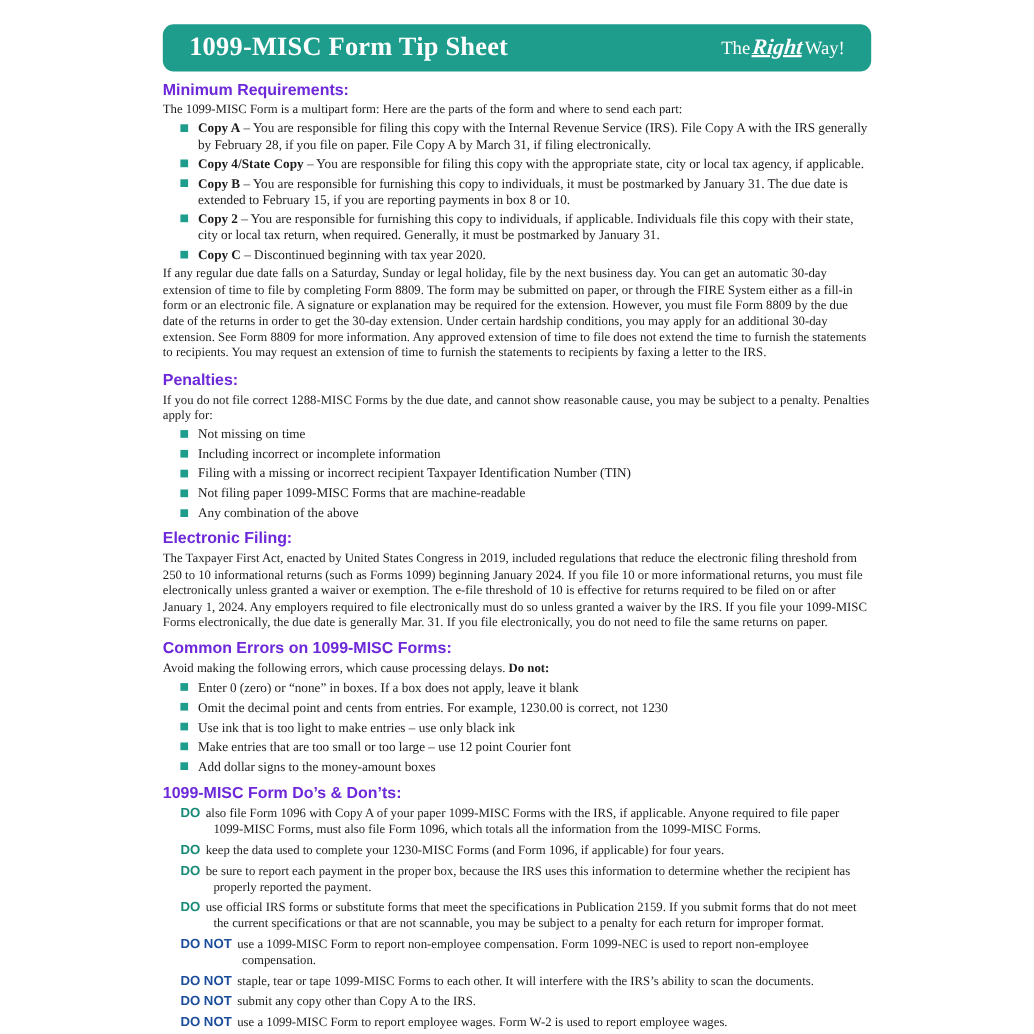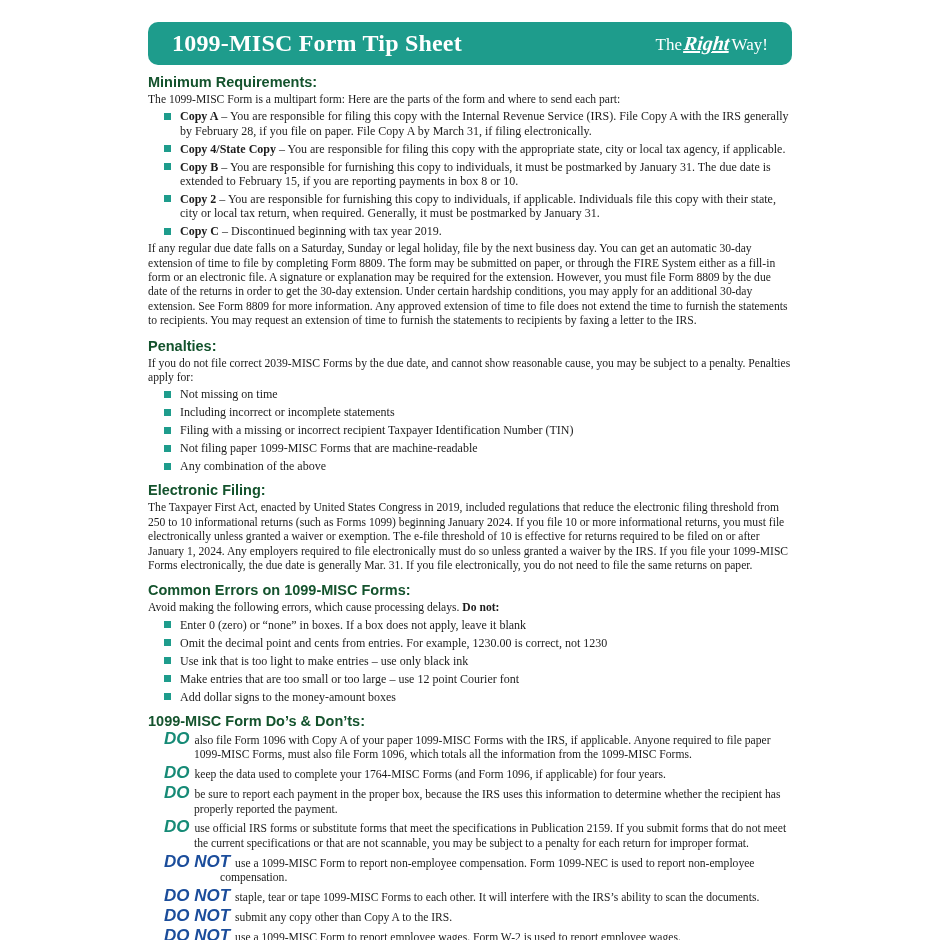--- a/index.html
+++ b/index.html
@@ -22,21 +22,21 @@
     font-family:"Liberation Serif", serif;
   }
   .tagline { color:#ffffff; font-size:17px; white-space:nowrap; }
   .tagline .script {
     font-style:italic; font-weight:bold; font-size:20px;
     text-decoration:underline; padding:0 2px; display:inline-block; transform:skewX(-6deg);
   }
 
   
   h2.sec {
-    font-family:"Liberation Sans", sans-serif; color:#14532d;
+    font-family:"Liberation Sans", sans-serif; color:#6d28d9;
     font-size:14.5px; font-weight:bold; margin:9px 0 3px 0; letter-spacing:0;
   }
   p.body { font-size:11.6px; line-height:14.4px; margin:0 0 2px 0; text-align:left; }
   .b { font-weight:bold; }
 
   ul.sq { list-style:none; margin:2px 0 3px 0; padding:0; }
   ul.sq li {
     position:relative; padding-left:32px; font-size:12px; line-height:14.4px;
     margin:0 0 3.5px 0;
   }
@@ -48,23 +48,22 @@
   
   .do-item {
     margin-left:16px; padding-left:30px; text-indent:-30px;
     font-size:11.6px; line-height:14.4px; margin-bottom:3.5px;
   }
   .donot-item {
     padding-left:72px; text-indent:-56px;
     font-size:11.6px; line-height:14.4px; margin-bottom:3.5px;
   }
   .do-label, .donot-label {
-    font-family:"Liberation Sans", sans-serif; font-weight:bold; font-size:17px;
+    font-family:"Liberation Sans", sans-serif; font-weight:bold; font-size:12px;
     margin-right:5px;
-    font-style:italic;
   }
   .do-label { color:#168a76; }
   .donot-label { color:#1b4d9b; }
 </style>
 </head>
 <body>
 
 <div class="page">
   <div class="content">
 
@@ -75,50 +74,50 @@
       </span>
     </div>
 
     <h2 class="sec">Minimum Requirements:</h2>
     <p class="body">The 1099-MISC Form is a multipart form: Here are the parts of the form and where to send each part:</p>
     <ul class="sq">
       <li><span class="b">Copy A</span><span> – You are responsible for filing this copy with the Internal Revenue Service (IRS). File Copy A with the IRS generally by February 28, if you file on paper. File Copy A by March 31, if filing electronically.</span></li>
       <li><span class="b">Copy 4/State Copy</span><span> – You are responsible for filing this copy with the appropriate state, city or local tax agency, if applicable.</span></li>
       <li><span class="b">Copy B</span><span> – You are responsible for furnishing this copy to individuals, it must be postmarked by January 31. The due date is extended to February 15, if you are reporting payments in box 8 or 10.</span></li>
       <li><span class="b">Copy 2</span><span> – You are responsible for furnishing this copy to individuals, if applicable. Individuals file this copy with their state, city or local tax return, when required. Generally, it must be postmarked by January 31.</span></li>
-      <li><span class="b">Copy C</span><span> – Discontinued beginning with tax year 2019.</span></li>
+      <li><span class="b">Copy C</span><span> – Discontinued beginning with tax year 2020.</span></li>
     </ul>
     <p class="body">If any regular due date falls on a Saturday, Sunday or legal holiday, file by the next business day. You can get an automatic 30-day extension of time to file by completing Form 8809. The form may be submitted on paper, or through the FIRE System either as a fill-in form or an electronic file. A signature or explanation may be required for the extension. However, you must file Form 8809 by the due date of the returns in order to get the 30-day extension. Under certain hardship conditions, you may apply for an additional 30-day extension. See Form 8809 for more information. Any approved extension of time to file does not extend the time to furnish the statements to recipients. You may request an extension of time to furnish the statements to recipients by faxing a letter to the IRS.</p>
 
     <h2 class="sec">Penalties:</h2>
-    <p class="body">If you do not file correct 2039-MISC Forms by the due date, and cannot show reasonable cause, you may be subject to a penalty. Penalties apply for:</p>
+    <p class="body">If you do not file correct 1288-MISC Forms by the due date, and cannot show reasonable cause, you may be subject to a penalty. Penalties apply for:</p>
     <ul class="sq">
       <li><span>Not missing on time</span></li>
-      <li><span>Including incorrect or incomplete statements</span></li>
+      <li><span>Including incorrect or incomplete information</span></li>
       <li><span>Filing with a missing or incorrect recipient Taxpayer Identification Number (TIN)</span></li>
       <li><span>Not filing paper 1099-MISC Forms that are machine-readable</span></li>
       <li><span>Any combination of the above</span></li>
     </ul>
 
     <h2 class="sec">Electronic Filing:</h2>
     <p class="body">The Taxpayer First Act, enacted by United States Congress in 2019, included regulations that reduce the electronic filing threshold from 250 to 10 informational returns (such as Forms 1099) beginning January 2024. If you file 10 or more informational returns, you must file electronically unless granted a waiver or exemption. The e-file threshold of 10 is effective for returns required to be filed on or after January 1, 2024. Any employers required to file electronically must do so unless granted a waiver by the IRS. If you file your 1099-MISC Forms electronically, the due date is generally Mar. 31. If you file electronically, you do not need to file the same returns on paper.</p>
 
     <h2 class="sec">Common Errors on 1099-MISC Forms:</h2>
     <p class="body"><span>Avoid making the following errors, which cause processing delays. </span><span class="b">Do not:</span></p>
     <ul class="sq">
       <li><span>Enter 0 (zero) or “none” in boxes. If a box does not apply, leave it blank</span></li>
       <li><span>Omit the decimal point and cents from entries. For example, 1230.00 is correct, not 1230</span></li>
       <li><span>Use ink that is too light to make entries – use only black ink</span></li>
       <li><span>Make entries that are too small or too large – use 12 point Courier font</span></li>
       <li><span>Add dollar signs to the money-amount boxes</span></li>
     </ul>
 
     <h2 class="sec">1099-MISC Form Do’s &amp; Don’ts:</h2>
     <div class="do-item"><span class="do-label">DO</span><span>also file Form 1096 with Copy A of your paper 1099-MISC Forms with the IRS, if applicable. Anyone required to file paper 1099-MISC Forms, must also file Form 1096, which totals all the information from the 1099-MISC Forms.</span></div>
-    <div class="do-item"><span class="do-label">DO</span><span>keep the data used to complete your 1764-MISC Forms (and Form 1096, if applicable) for four years.</span></div>
+    <div class="do-item"><span class="do-label">DO</span><span>keep the data used to complete your 1230-MISC Forms (and Form 1096, if applicable) for four years.</span></div>
     <div class="do-item"><span class="do-label">DO</span><span>be sure to report each payment in the proper box, because the IRS uses this information to determine whether the recipient has properly reported the payment.</span></div>
     <div class="do-item"><span class="do-label">DO</span><span>use official IRS forms or substitute forms that meet the specifications in Publication 2159. If you submit forms that do not meet the current specifications or that are not scannable, you may be subject to a penalty for each return for improper format.</span></div>
     <div class="donot-item"><span class="donot-label">DO NOT</span><span>use a 1099-MISC Form to report non-employee compensation. Form 1099-NEC is used to report non-employee compensation.</span></div>
     <div class="donot-item"><span class="donot-label">DO NOT</span><span>staple, tear or tape 1099-MISC Forms to each other. It will interfere with the IRS’s ability to scan the documents.</span></div>
     <div class="donot-item"><span class="donot-label">DO NOT</span><span>submit any copy other than Copy A to the IRS.</span></div>
     <div class="donot-item"><span class="donot-label">DO NOT</span><span>use a 1099-MISC Form to report employee wages. Form W-2 is used to report employee wages.</span></div>
   </div>
 
 </div>
 

